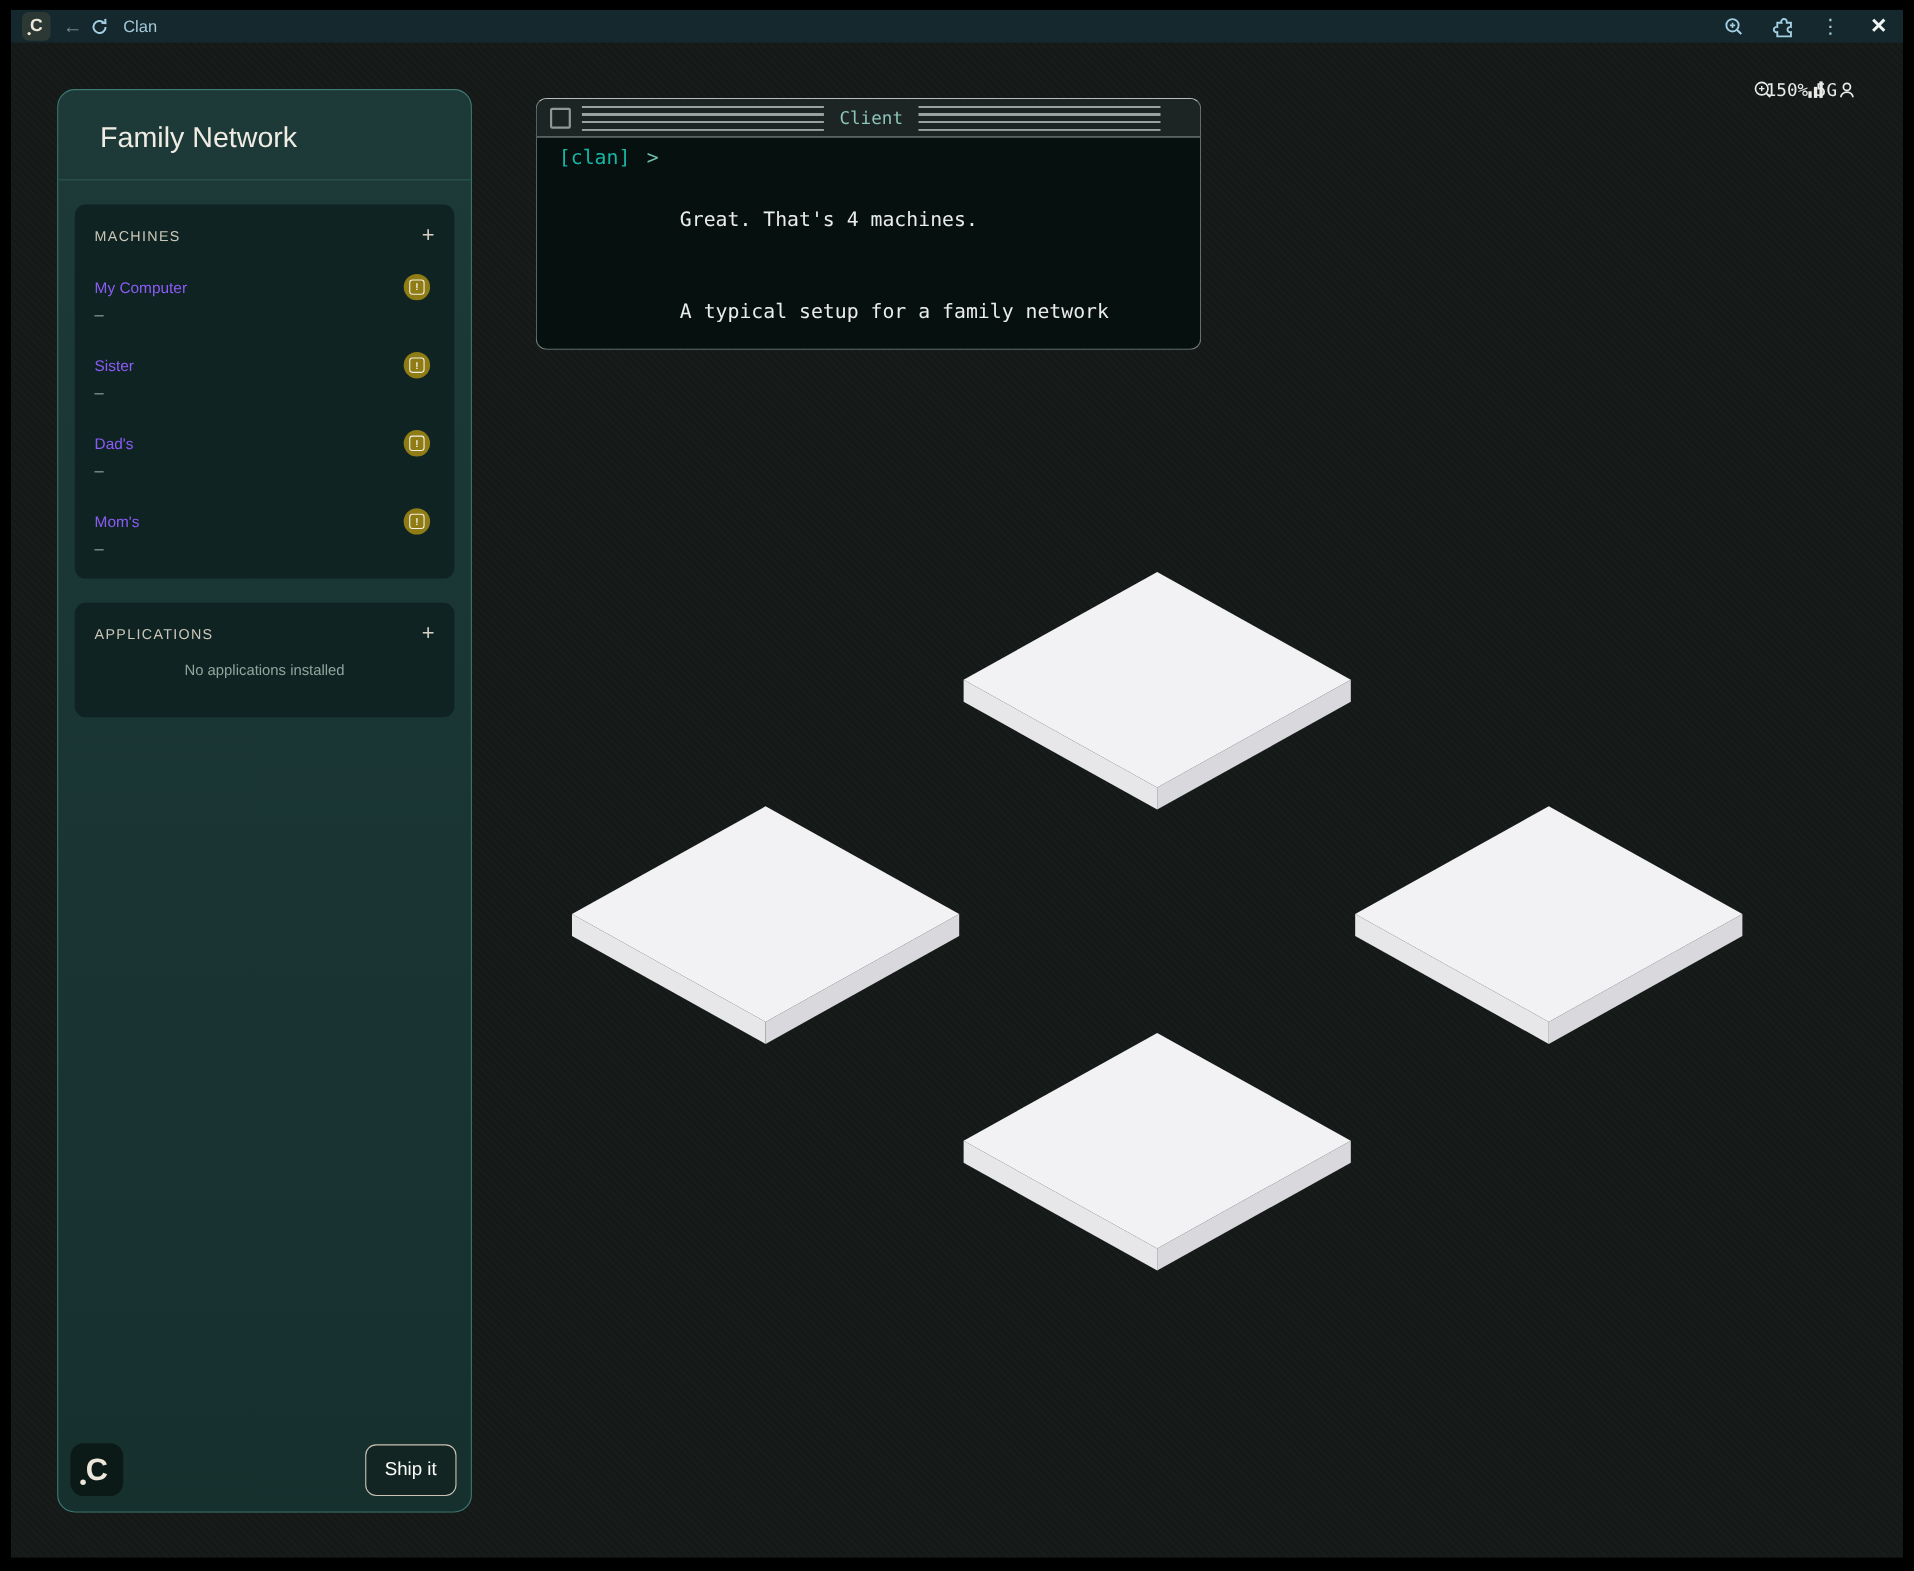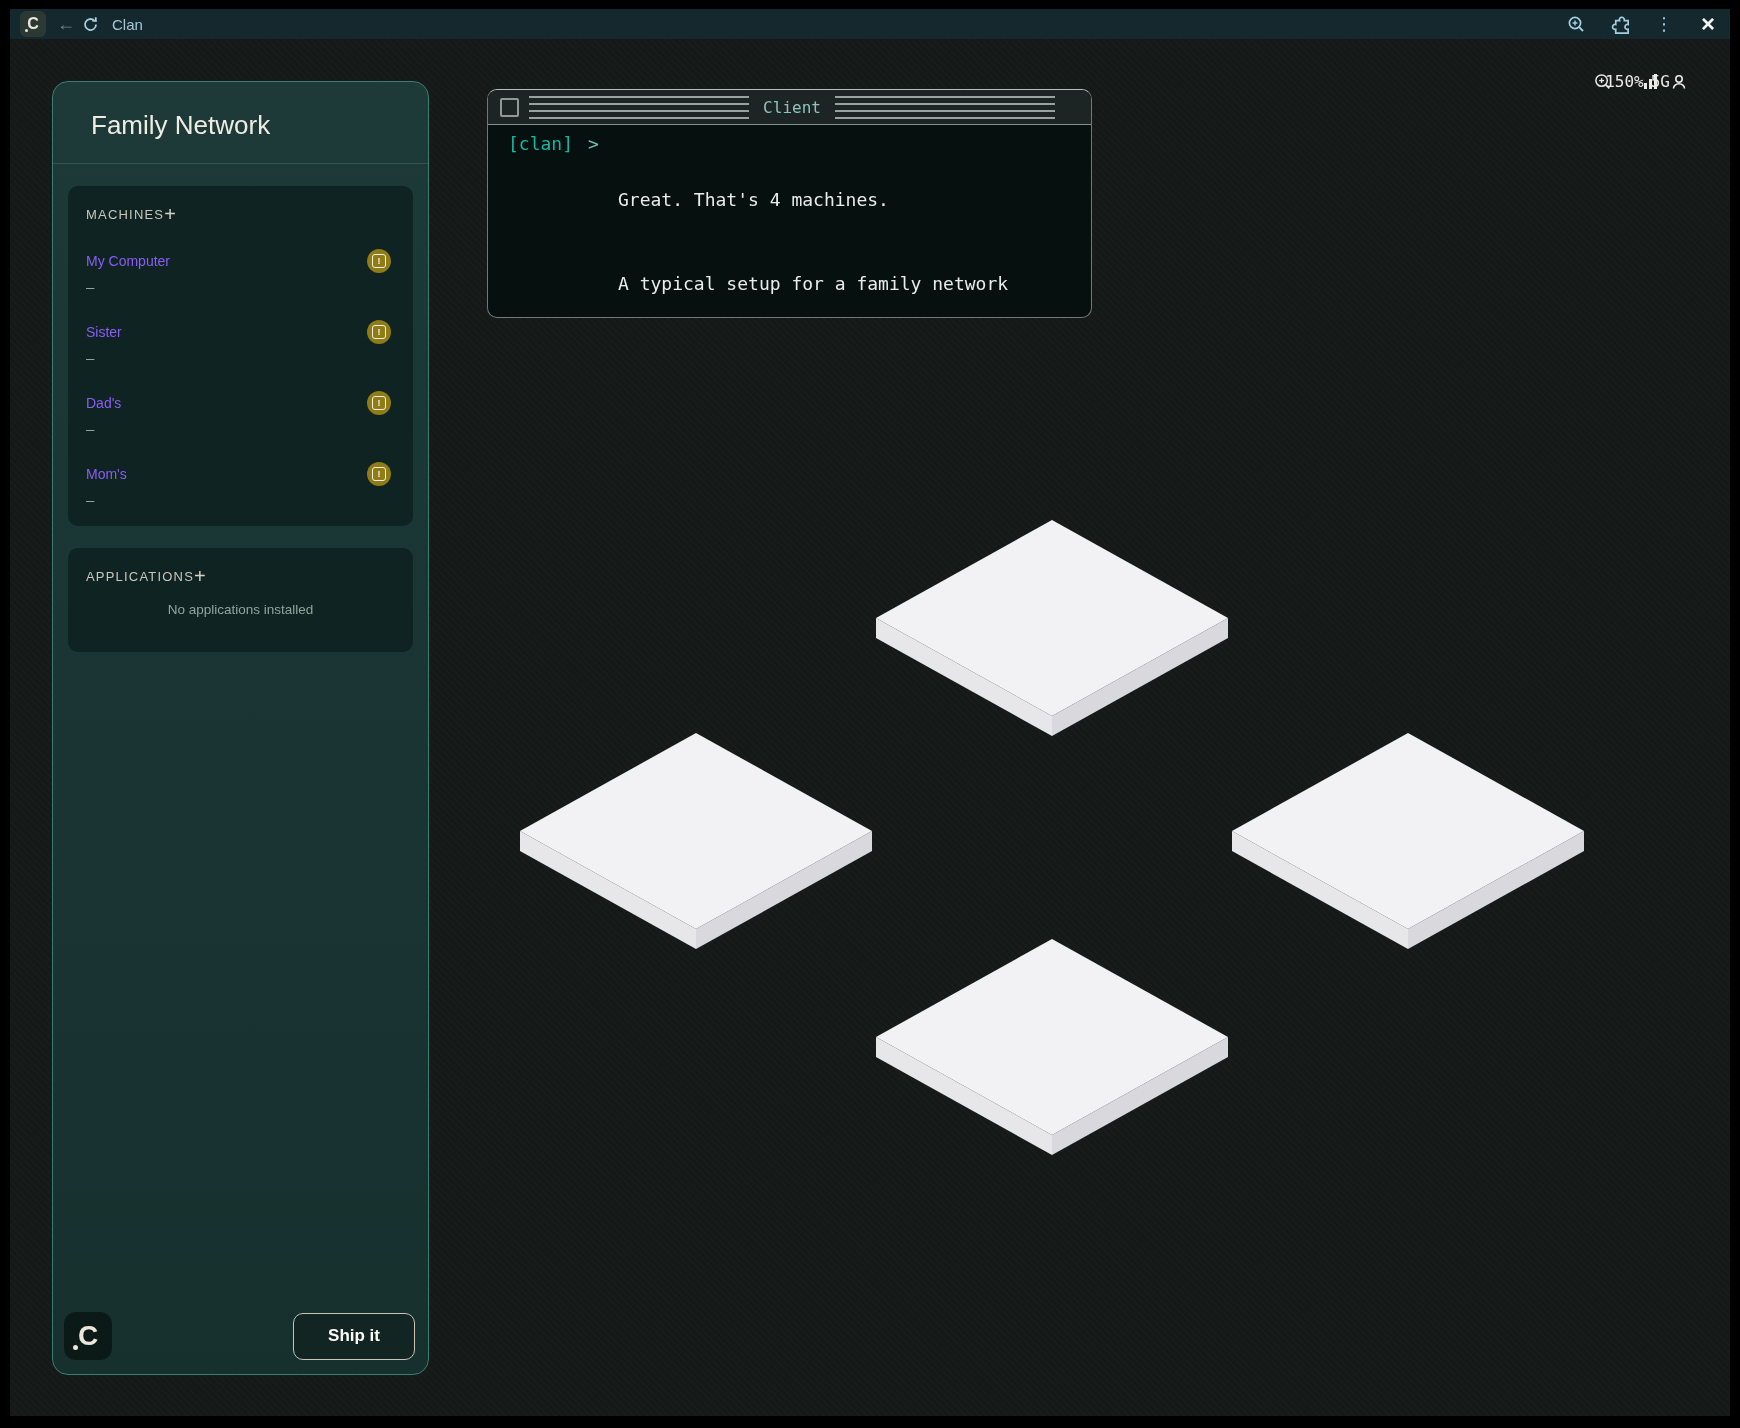--- a/index.html
+++ b/index.html
@@ -27,40 +27,40 @@
   .status{position:absolute;top:33px;right:42px;display:flex;align-items:center;
           color:#e9ebe9;font-family:"DejaVu Sans Mono",monospace;font-size:16px;}
   .sigbars{display:flex;align-items:flex-end;gap:2px;height:15px;}
   .sigbars i{display:block;width:3px;background:#e9ebe9;}
   .sigbars .b1{height:6px;}.sigbars .b2{height:10px;}.sigbars .b3{height:15px;}
   
   .sidebar{position:absolute;left:42px;top:42px;width:377px;height:1294px;box-sizing:border-box;
            background:linear-gradient(#1d3a38,#16302e);border:1px solid #3d7c73;border-radius:16px;}
   .sb-title{padding:28px 38px 22px 38px;color:#efece3;font-size:26px;border-bottom:1px solid #2b5750;}
   .card{margin:22px 15px 0 15px;background:#0e2322;border-radius:10px;padding:18px;box-sizing:border-box;}
-  .card-head{display:flex;align-items:center;justify-content:flex-start;}
+  .card-head{display:flex;align-items:center;justify-content:space-between;}
   .card-head .hd{color:#cbc6b9;font-size:13px;letter-spacing:1.2px;}
   .card-head .plus{color:#d6d1c4;font-size:20px;line-height:1;cursor:default;}
   .machine{position:relative;margin-top:26px;}
   .machine .mname{color:#8b5cf6;font-size:14px;line-height:22px;}
   .machine .mdash{color:#91a39c;font-size:15px;margin-top:7px;line-height:16px;}
   .warnicon{position:absolute;right:4px;top:-1px;width:24px;height:24px;border-radius:50%;background:#8f7c15;
             display:flex;align-items:center;justify-content:center;}
   .warnicon .sq{width:12px;height:12px;border:1.6px solid #f2efe6;border-radius:3px;
             display:flex;align-items:center;justify-content:center;
             color:#f2efe6;font-size:9px;font-weight:bold;line-height:1;}
   .apps-card{height:104px;}
   .empty{color:#93a49d;font-size:13.5px;text-align:center;margin-top:16px;}
   .sb-bottom{position:absolute;left:11px;right:13px;bottom:14px;display:flex;align-items:center;justify-content:space-between;}
   .clanlogo{width:48px;height:48px;border-radius:12px;background:#0c1a17;position:relative;
             display:flex;align-items:center;justify-content:center;}
   .clanlogo .glyph{color:#ece7da;font-weight:bold;font-size:28px;line-height:1;}
   .clanlogo .dot{position:absolute;left:9px;bottom:10px;width:5px;height:5px;border-radius:50%;background:#ece7da;}
-  .shipit{height:45px;padding:0 34px;background:#122523;border:1px solid #cac3b4;border-radius:10px;
-          color:#fdfcf9;font-size:17px;font-weight:bold;display:flex;align-items:center;cursor:default;}
+  .shipit{height:45px;padding:0 17px;background:#122523;border:1px solid #cac3b4;border-radius:10px;
+          color:#fdfcf9;font-size:17px;font-weight:normal;display:flex;align-items:center;cursor:default;}
   
   .client{position:absolute;left:477px;top:50px;width:605px;height:229px;box-sizing:border-box;
           background:#06100e;border:1px solid #6f7977;border-top-color:#b7bdbb;border-radius:10px;overflow:hidden;}
   .c-titlebar{height:34px;background:#1d2524;border-bottom:1px solid #848e8b;display:flex;align-items:center;}
   .c-sq{width:15px;height:15px;border:2px solid #8d9a97;border-radius:2px;margin-left:12px;flex:0 0 auto;}
   .stripes{flex:1;height:23px;background:repeating-linear-gradient(to bottom,#99a29f 0 2px,transparent 2px 7px);}
   .stripes.left{margin-left:10px;}
   .stripes.right{margin-right:36px;}
   .c-title{color:#8cc5b9;font-family:"DejaVu Sans Mono",monospace;font-size:16px;margin:0 14px;}
   .c-body{display:flex;padding:5px 0 0 20px;font-family:"DejaVu Sans Mono",monospace;font-size:18px;line-height:28px;}

